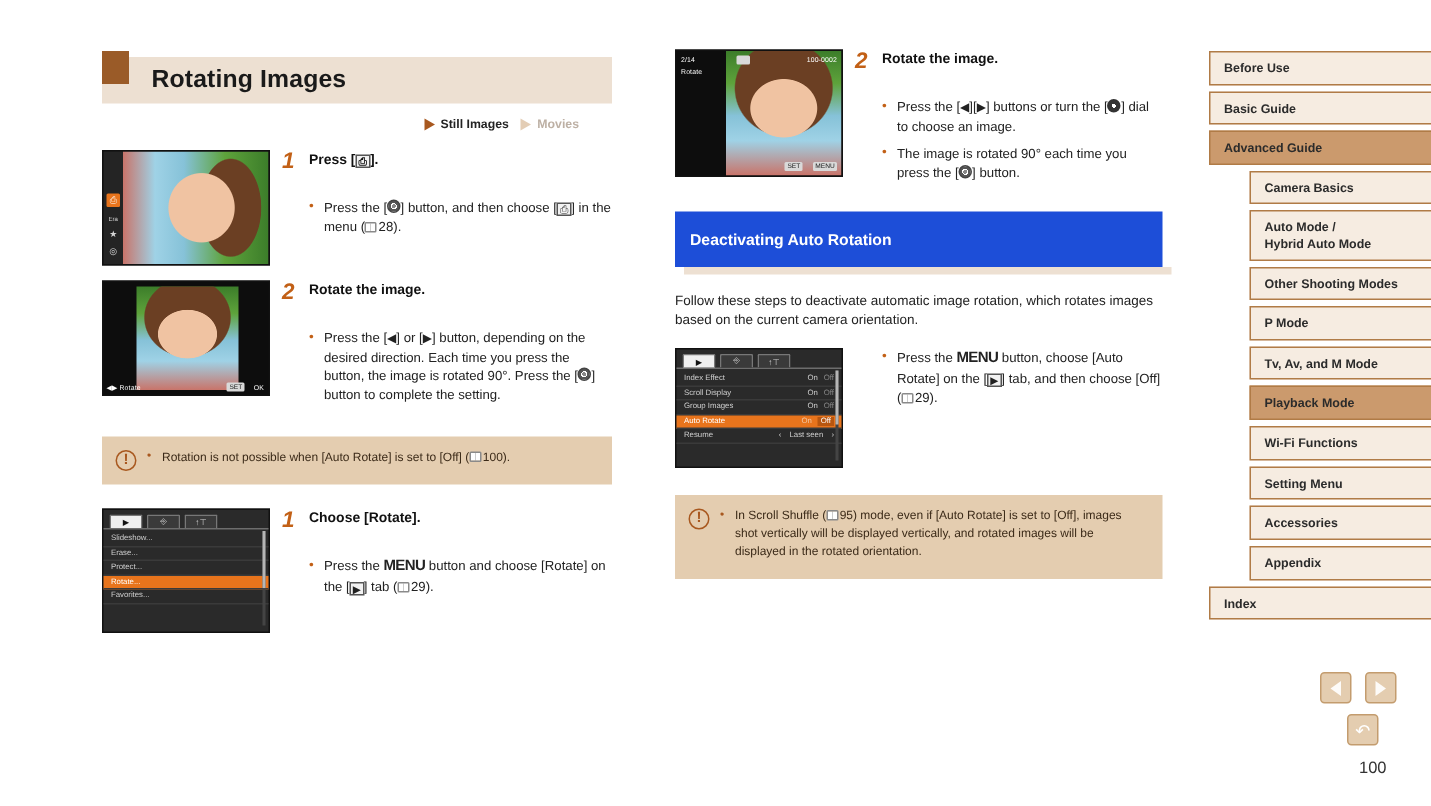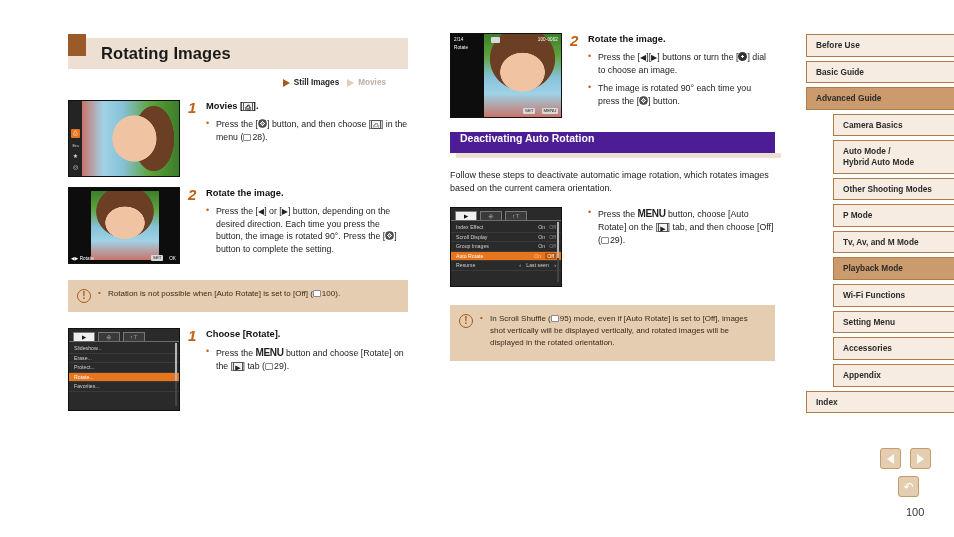--- a/index.html
+++ b/index.html
@@ -43,22 +43,22 @@
   .tri { width: 0; height: 0; border-top: 4.5px solid transparent; border-bottom: 4.5px solid transparent; }
   .tri-on  { border-left: 7px solid #a8581f; }
   .tri-off { border-left: 7px solid #e3cdb5; }
   .media-on  { color: #232323; }
   .media-off { color: #bdb0a4; }
 
   .intro-text { font-size: 9px; color: #222; margin-top: 11px; line-height: 1.45; }
 
   
   .section-bar {
-    position: relative; height: 21px; background: #4c1d95;
-    display: flex; 
+    position: relative; height: 37px; background: #1d4ed8;
+    display: flex; align-items: center;
     margin-top: 20px;
   }
   .section-bar::after {
     content:""; position:absolute; left: 6px; right: -6px; bottom: -5px;
     height: 5px; background: #ede0d2;
   }
   .section-bar-label {
     color: #fff; font-size: 10.5px; font-weight: bold; margin-left: 10px;
     position: relative; z-index: 2;
   }
@@ -66,21 +66,21 @@
   
   .step-block { display: flex; gap: 8px; margin-top: 13px; }
   .shot-col { flex: 0 0 112px; }
   .text-col { flex: 1; display: flex; gap: 7px; }
   .step-num {
     font-size: 15px; font-weight: bold; color: #c26016;
     font-style: italic; line-height: 1; flex: 0 0 11px;
   }
   .step-body { flex: 1; }
   .step-head { font-size: 9.3px; font-weight: bold; color: #111; line-height: 1.3; }
-  .bullets { margin: 6px 0 0 0; padding: 0; list-style: none; }
+  .bullets { margin: 20px 0 0 0; padding: 0; list-style: none; }
   .bullets li {
     position: relative; padding-left: 10px; font-size: 8.8px;
     color: #222; line-height: 1.42; margin-bottom: 6px;
   }
   .bullets li::before {
     content: "\2022"; position: absolute; left: 0; top: -1px;
     color: #c26016; font-size: 9px;
   }
   .menu-word { font-family: "Liberation Sans", sans-serif; font-weight: bold; font-size: 10px; letter-spacing: -.4px; }
   .pgicon {
@@ -245,21 +245,21 @@
           <div class="sidebar-strip"></div>
           <div class="strip-ico strip-sel" style="top:28px;">⎙</div>
           <div class="strip-ico" style="top:40px;font-size:4px;">Era</div>
           <div class="strip-ico" style="top:50px;">★</div>
           <div class="strip-ico" style="top:61px;">◎</div>
         </div>
       </div>
       <div class="text-col">
         <div class="step-num">1</div>
         <div class="step-body">
-          <div class="step-head"><span>Movies [</span><span class="kbx">⎙</span><span>].</span></div>
+          <div class="step-head"><span>Press [</span><span class="kbx">⎙</span><span>].</span></div>
           <ul class="bullets">
             <li><span>Press the [</span><span class="funcicon"></span><span>] button, and then choose [</span><span class="kbx">⎙</span><span>] in the menu (</span><span class="pgicon"></span><span>28</span><span>).</span></li>
           </ul>
         </div>
       </div>
     </div>
 
     <div class="step-block" style="margin-top:10px;">
       <div class="shot-col">
         <div class="screen" style="width:112px;height:77px;background:#0d0d0d;">

